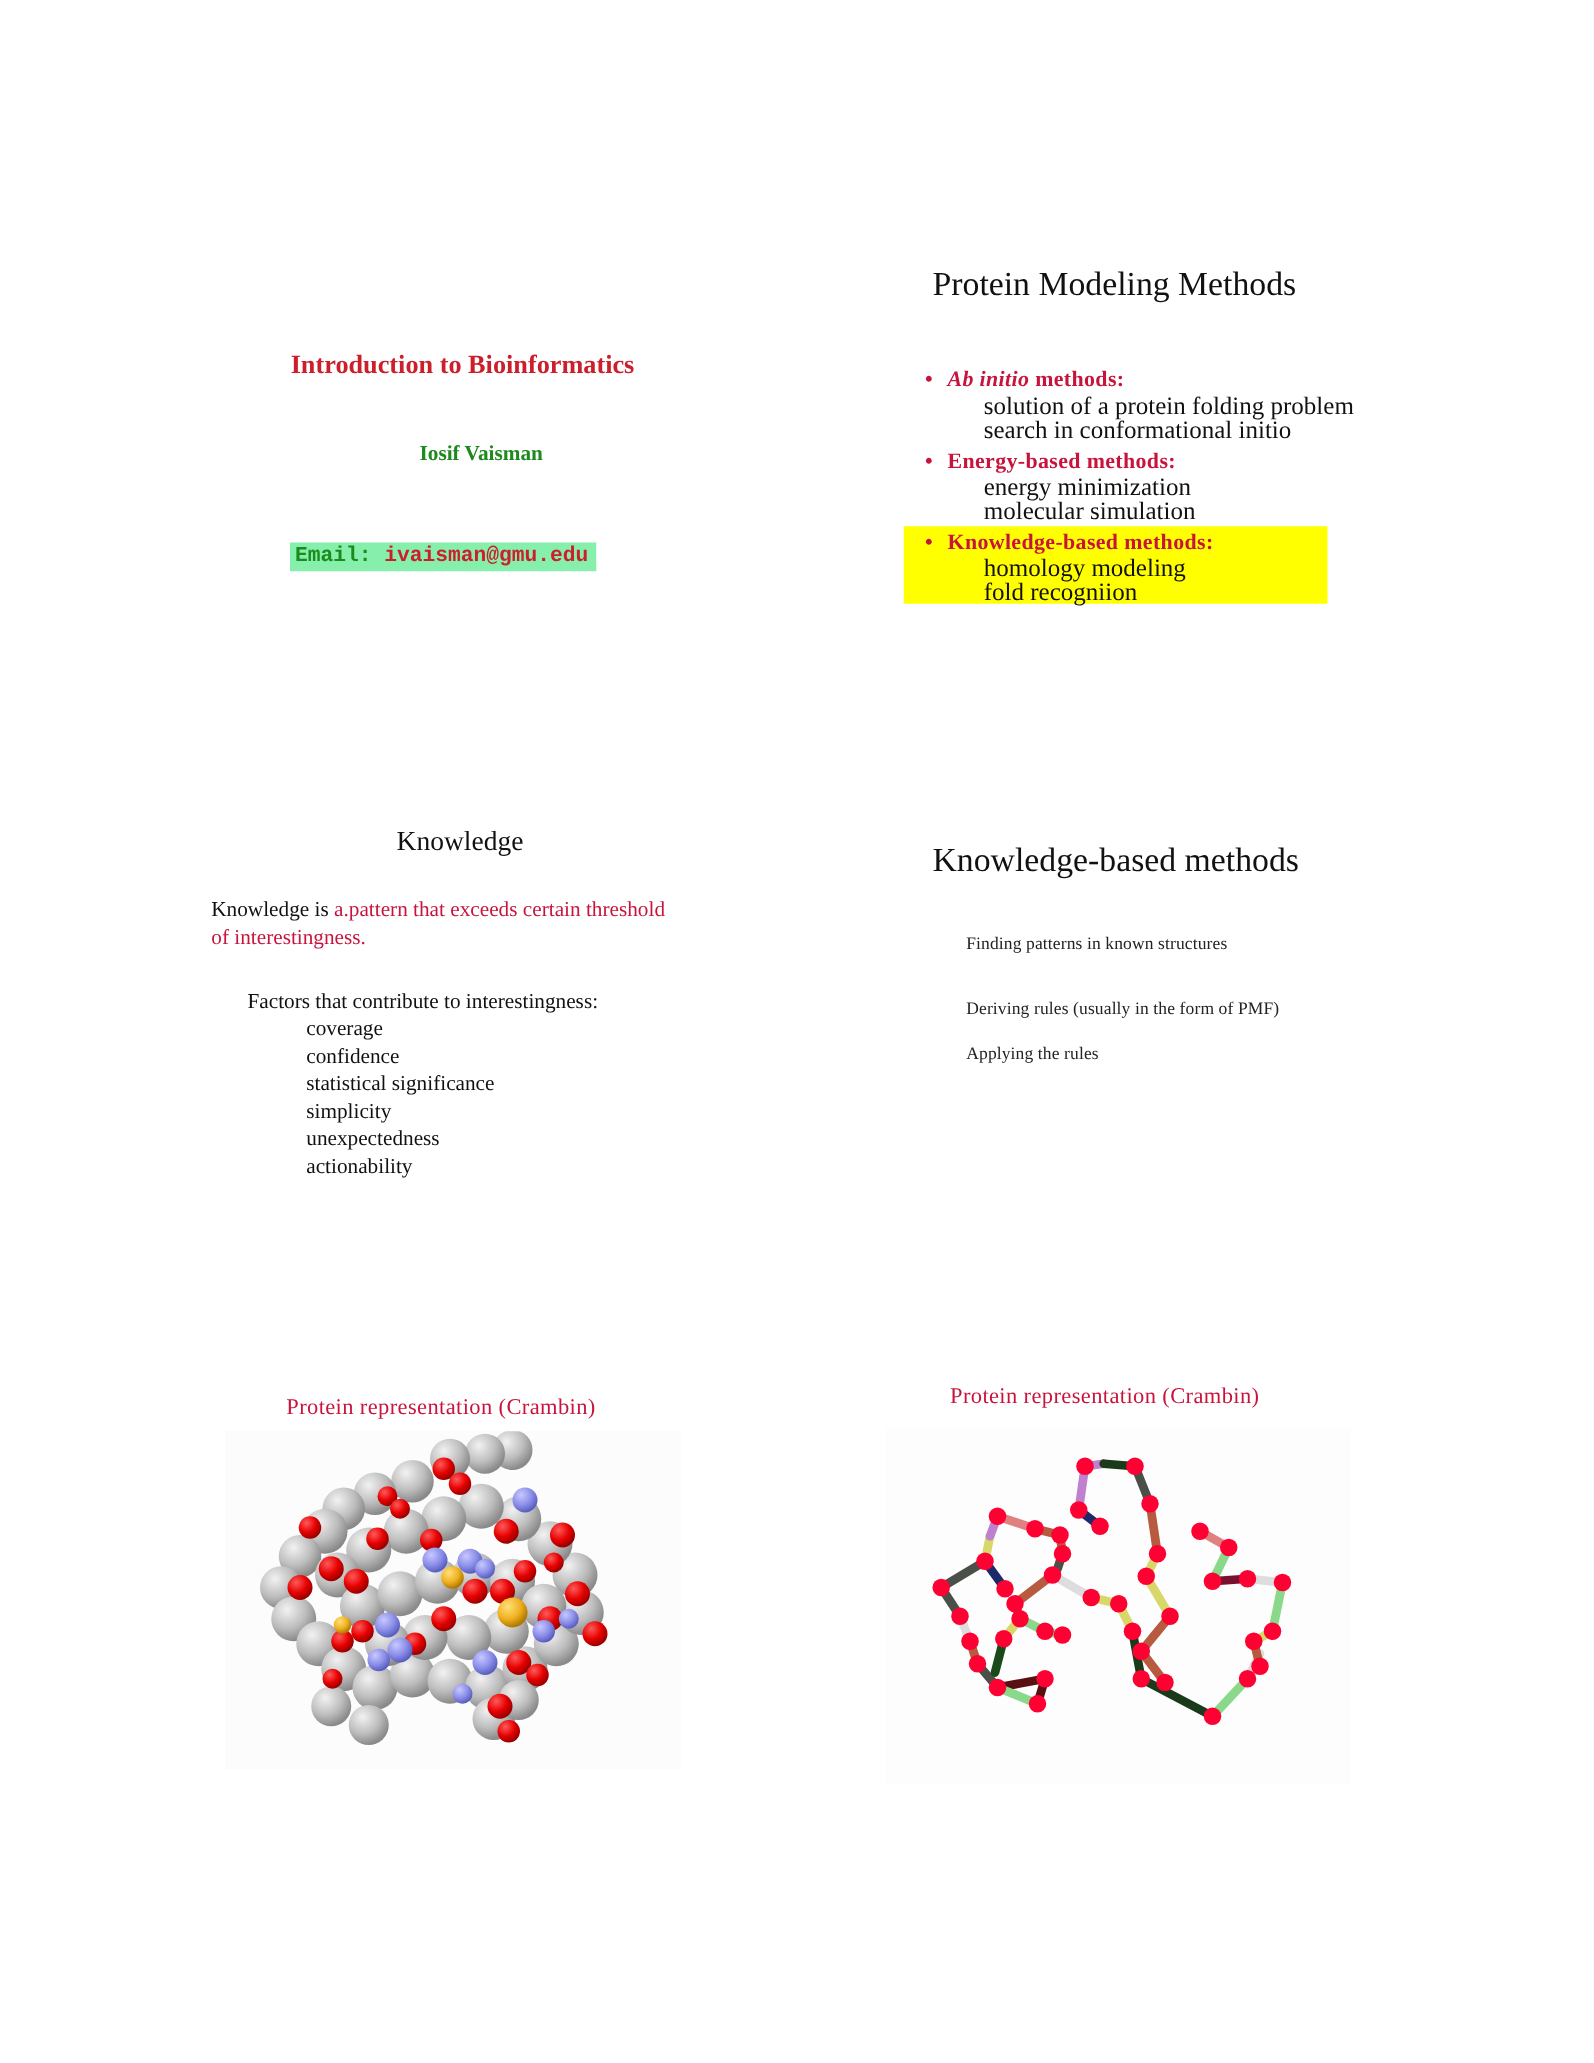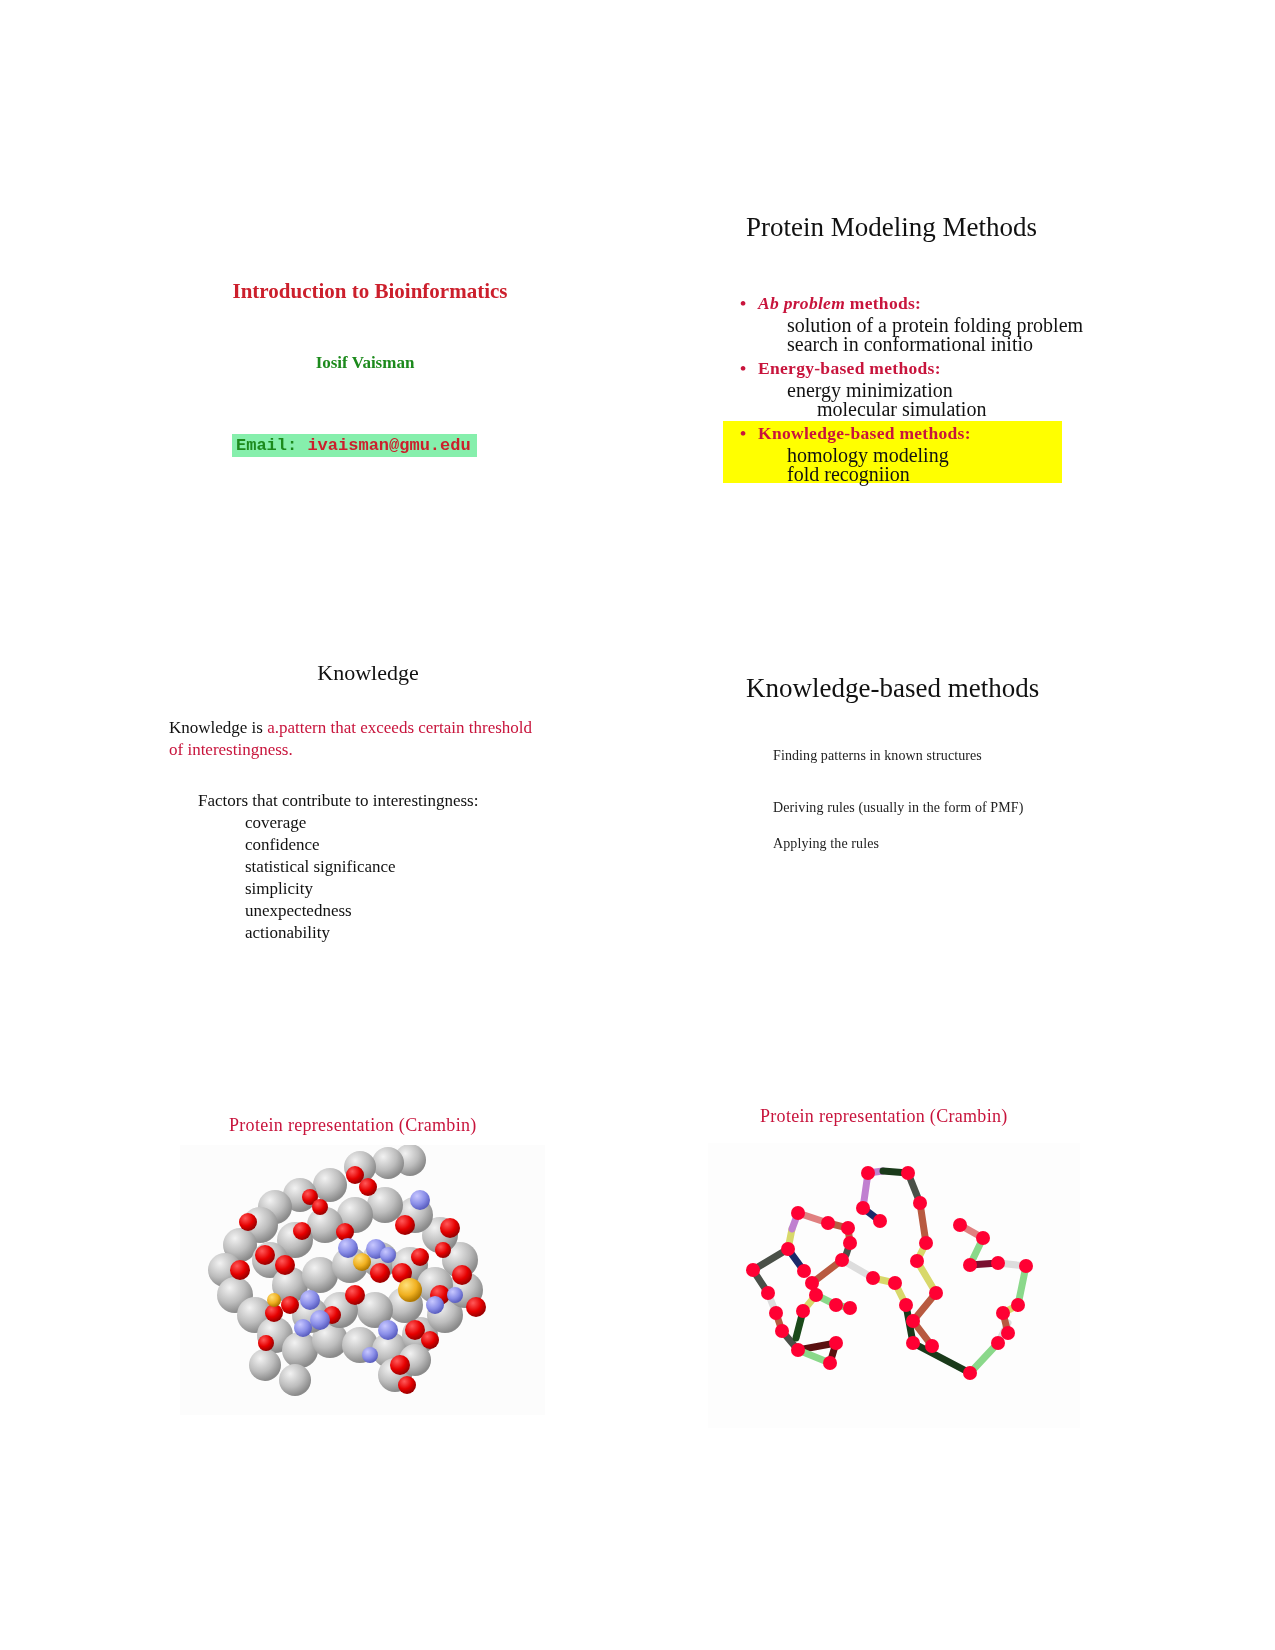--- a/index.html
+++ b/index.html
@@ -3,21 +3,21 @@
 <meta charset="utf-8">
 <style>
   html, body { margin:0; padding:0; background:#ffffff; }
   body { width:1275px; height:1650px; position:relative; overflow:hidden;
          font-family:"Liberation Serif", "DejaVu Serif", serif; color:#000; }
   .slide { position:absolute; }
   .abs { position:absolute; white-space:nowrap; }
 
   
   #s1-title { left:0; width:740px; top:279px; text-align:center; font-size:21px; font-weight:bold; color:#cc1f2c; }
-  #s1-author { left:0; width:730px; top:353px; text-align:center; font-size:17px; font-weight:bold; color:#1c8a1c; }
+  #s1-author { left:0; width:730px; top:353px; text-align:center; font-size:17px; font-weight:bold; color:#1c8a1c;padding-left:20px; }
   #s1-email { left:232px; top:434px; background:#86efac; padding:2px 6px 2px 4px;
               font-family:"Liberation Mono", "DejaVu Sans Mono", monospace; font-size:17px; font-weight:bold; }
   #s1-email .lbl { color:#1c8a1c; }
   #s1-email .val { color:#cc1f2c; }
 
   
   #s2-title { left:746px; top:212px; font-size:27px; color:#111; }
   .bullet-head { font-size:17.5px; font-weight:bold; color:#c8143c; letter-spacing:0.3px; }
   .bullet-dot { display:inline-block; width:18px; }
   .sub { font-size:20px; color:#111; }
@@ -51,30 +51,30 @@
     <span class="lbl">Email:</span>
     <span class="val">ivaisman@gmu.edu</span>
   </div>
 </div>
 
 <div class="slide">
   <div id="s2-hl" class="abs"></div>
   <div id="s2-title" class="abs">Protein Modeling Methods</div>
 
   <div class="abs bullet-head" style="left:740px; top:293px;">
-    <span class="bullet-dot">•</span><i>Ab problem</i><span> methods:</span>
+    <span class="bullet-dot">•</span><i>Ab initio</i><span> methods:</span>
   </div>
   <div class="abs sub" style="left:787px; top:314px;">solution of a protein folding problem</div>
   <div class="abs sub" style="left:787px; top:333px;">search in conformational initio</div>
 
   <div class="abs bullet-head" style="left:740px; top:358px;">
     <span class="bullet-dot">•</span><span>Energy-based methods:</span>
   </div>
   <div class="abs sub" style="left:787px; top:379px;">energy minimization</div>
-  <div class="abs sub" style="left:787px; top:398px;margin-left:30px;">molecular simulation</div>
+  <div class="abs sub" style="left:787px; top:398px;">molecular simulation</div>
 
   <div class="abs bullet-head" style="left:740px; top:423px;">
     <span class="bullet-dot">•</span><span>Knowledge-based methods:</span>
   </div>
   <div class="abs sub" style="left:787px; top:444px;">homology modeling</div>
   <div class="abs sub" style="left:787px; top:463px;">fold recogniion</div>
 </div>
 
 <div class="slide">
   <div id="s3-title" class="abs">Knowledge</div>

